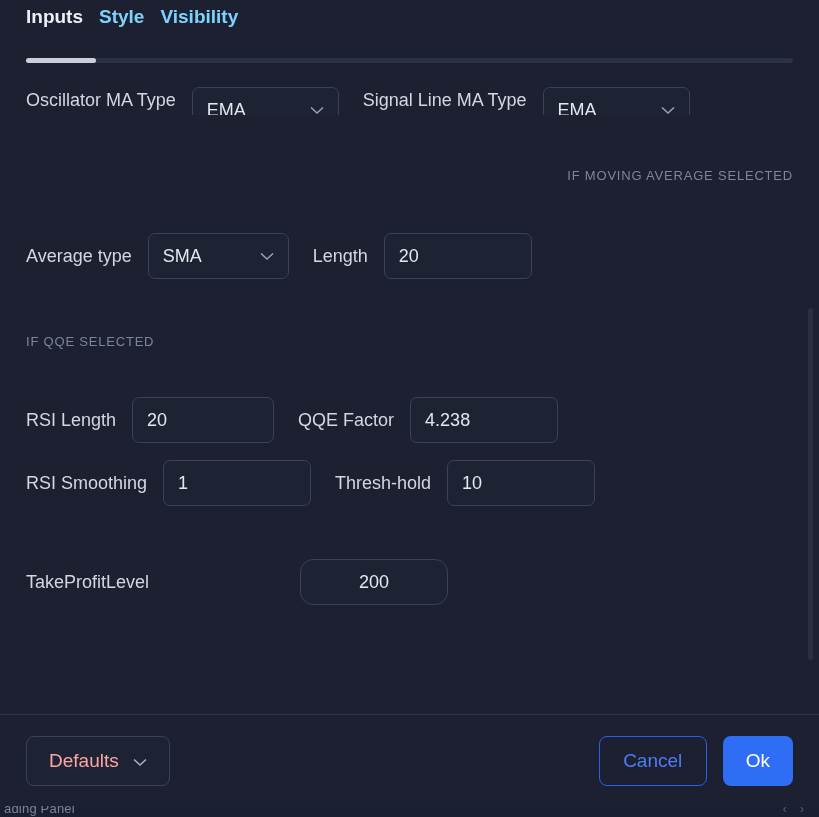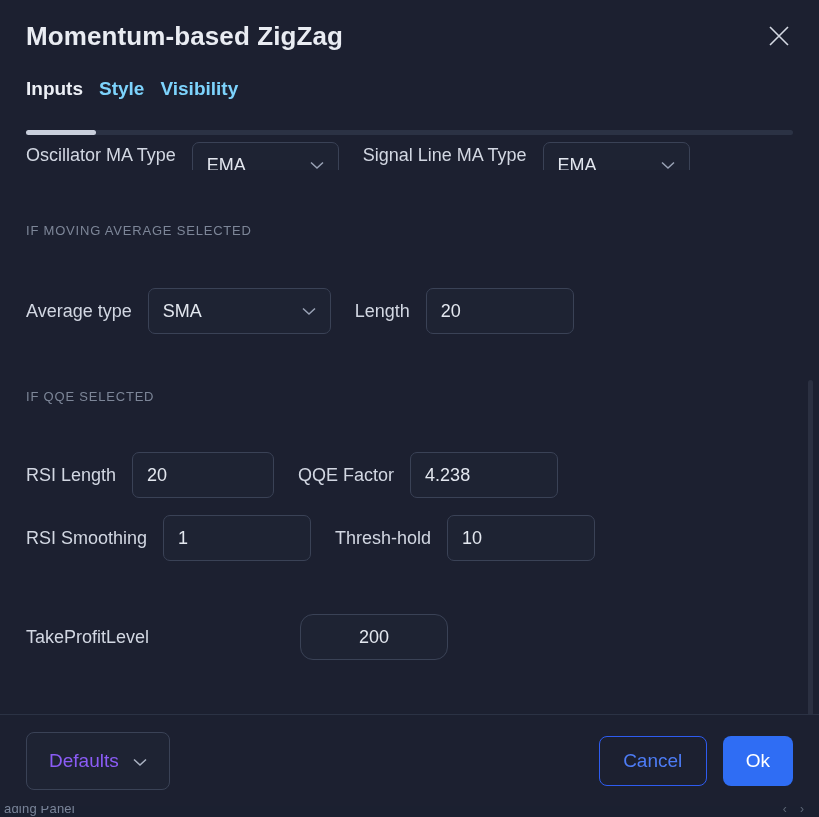--- a/index.html
+++ b/index.html
@@ -118,21 +118,21 @@
     z-index: 5;
   }
   .scroll-top-rule .thumb-h {
     position: absolute;
     left: 0; top: 0;
     width: 70px; height: 5px;
     background: #c9cfdc;
     border-radius: 3px;
   }
 
-  .rows { padding-top: 5px; }
+  .rows { padding-top: 22px; }
 
   .row {
     display: flex;
     align-items: center;
     min-height: 44px;
   }
   .row + .row { margin-top: 18px; }
 
   .label {
     font-size: 18px;
@@ -220,24 +220,24 @@
     align-items: center;
     justify-content: center;
     font-size: 19px;
     cursor: pointer;
     white-space: nowrap;
     padding: 0 22px;
   }
   .btn-defaults {
     border: 1px solid #3a4256;
     background: #1e2333;
-    color: #8b5cf6;
+    color: #fca5a5;
     gap: 14px;
     font-weight: 400;
-    height: 58px;
+    height: 50px;
   }
   .btn-cancel {
     border: 1px solid #2e5cf0;
     background: transparent;
     color: #4d7cf5;
     min-width: 108px;
   }
   .btn-ok {
     border: 1px solid transparent;
     background: #2f6df4;
@@ -248,30 +248,20 @@
 </head>
 <body>
 
 <div class="bg-strip">
   <div class="bg-strip-text">ading Panel</div>
   <div class="bg-strip-arrows">‹ ›</div>
 </div>
 
 <div class="dialog">
 
-  <div class="dlg-header">
-    <div class="dlg-title">Momentum-based ZigZag</div>
-    <div class="close-btn">
-      <span>
-        <svg width="26" height="26" viewBox="0 0 26 26" fill="none">
-          <path d="M4 4 L22 22 M22 4 L4 22" stroke="#d4d9e3" stroke-width="1.6"></path>
-        </svg>
-      </span>
-    </div>
-  </div>
 
   <div class="tabs-wrap">
     <div class="tabs">
       <div class="tab active">Inputs</div>
       <div class="tab">Style</div>
       <div class="tab">Visibility</div>
     </div>
   </div>
 
   <div class="body-scroll">
@@ -299,28 +289,28 @@
         <div class="control select" style="width:147px;">
           <div class="val">EMA</div>
           <div class="chev">
             <svg width="14" height="9" viewBox="0 0 14 9" fill="none">
               <path d="M1 1.5 L7 7 L13 1.5" stroke="#9aa3b6" stroke-width="1.5"></path>
             </svg>
           </div>
         </div>
       </div>
 
-      <div class="row" style="min-height:20px;margin-top:30px;">
+      <div class="row" style="min-height:20px;margin-top:30px;justify-content:flex-end;">
         <div class="section-head">IF MOVING AVERAGE SELECTED</div>
       </div>
 
       <div class="row" style="margin-top:48px;">
         <div class="label">Average type</div>
         <div class="gap-sm"></div>
-        <div class="control select" style="width:183px;">
+        <div class="control select" style="width:141px;">
           <div class="val">SMA</div>
           <div class="chev">
             <svg width="14" height="9" viewBox="0 0 14 9" fill="none">
               <path d="M1 1.5 L7 7 L13 1.5" stroke="#9aa3b6" stroke-width="1.5"></path>
             </svg>
           </div>
         </div>
         <div class="gap-md"></div>
         <div class="label">Length</div>
         <div class="gap-sm"></div>

